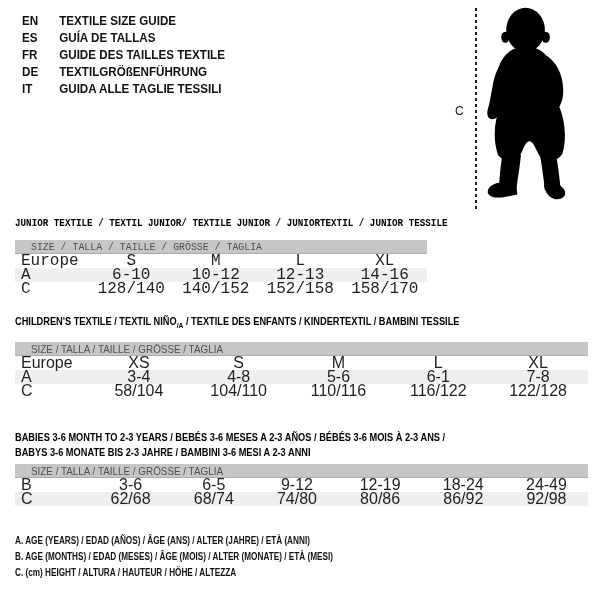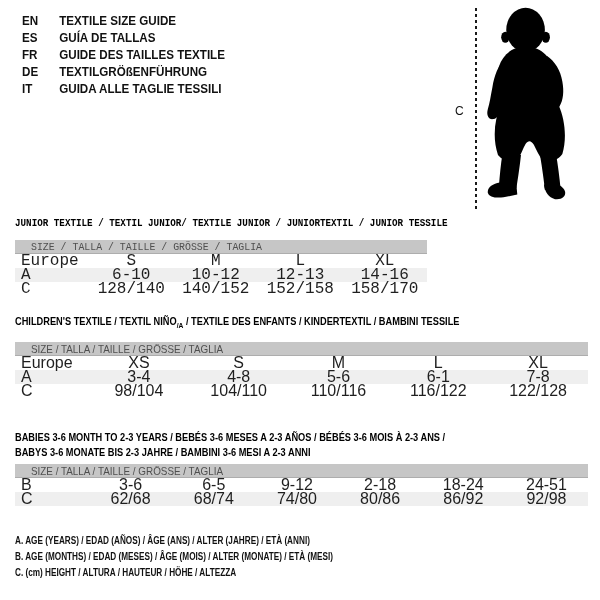--- a/index.html
+++ b/index.html
@@ -135,44 +135,44 @@
       <div class="trow shaded">
         <div class="tcell-label">A</div>
         <div class="tcell">3-4</div>
         <div class="tcell">4-8</div>
         <div class="tcell">5-6</div>
         <div class="tcell">6-1</div>
         <div class="tcell">7-8</div>
       </div>
       <div class="trow">
         <div class="tcell-label">C</div>
-        <div class="tcell">98/104</div>
+        <div class="tcell">58/104</div>
         <div class="tcell">104/110</div>
         <div class="tcell">110/116</div>
         <div class="tcell">116/122</div>
         <div class="tcell">122/128</div>
       </div>
     </div>
 </section>
 
 <section class="section" id="sec3">
   <h2 class="section-title">BABIES 3-6 MONTH TO 2-3 YEARS / BEBÉS 3-6 MESES A 2-3 AÑOS / BÉBÉS 3-6 MOIS À 2-3 ANS /</h2>
   <h2 class="section-title">BABYS 3-6 MONATE BIS 2-3 JAHRE / BAMBINI 3-6 MESI A 2-3 ANNI</h2>
   <div class="size-table">
       <div class="size-bar">
         <span>SIZE / TALLA / TAILLE / GRÖSSE / TAGLIA</span>
       </div>
       <div class="trow">
         <div class="tcell-label">B</div>
         <div class="tcell">3-6</div>
         <div class="tcell">6-5</div>
         <div class="tcell">9-12</div>
-        <div class="tcell">2-18</div>
+        <div class="tcell">12-19</div>
         <div class="tcell">18-24</div>
-        <div class="tcell">24-51</div>
+        <div class="tcell">24-49</div>
       </div>
       <div class="trow shaded">
         <div class="tcell-label">C</div>
         <div class="tcell">62/68</div>
         <div class="tcell">68/74</div>
         <div class="tcell">74/80</div>
         <div class="tcell">80/86</div>
         <div class="tcell">86/92</div>
         <div class="tcell">92/98</div>
       </div>

